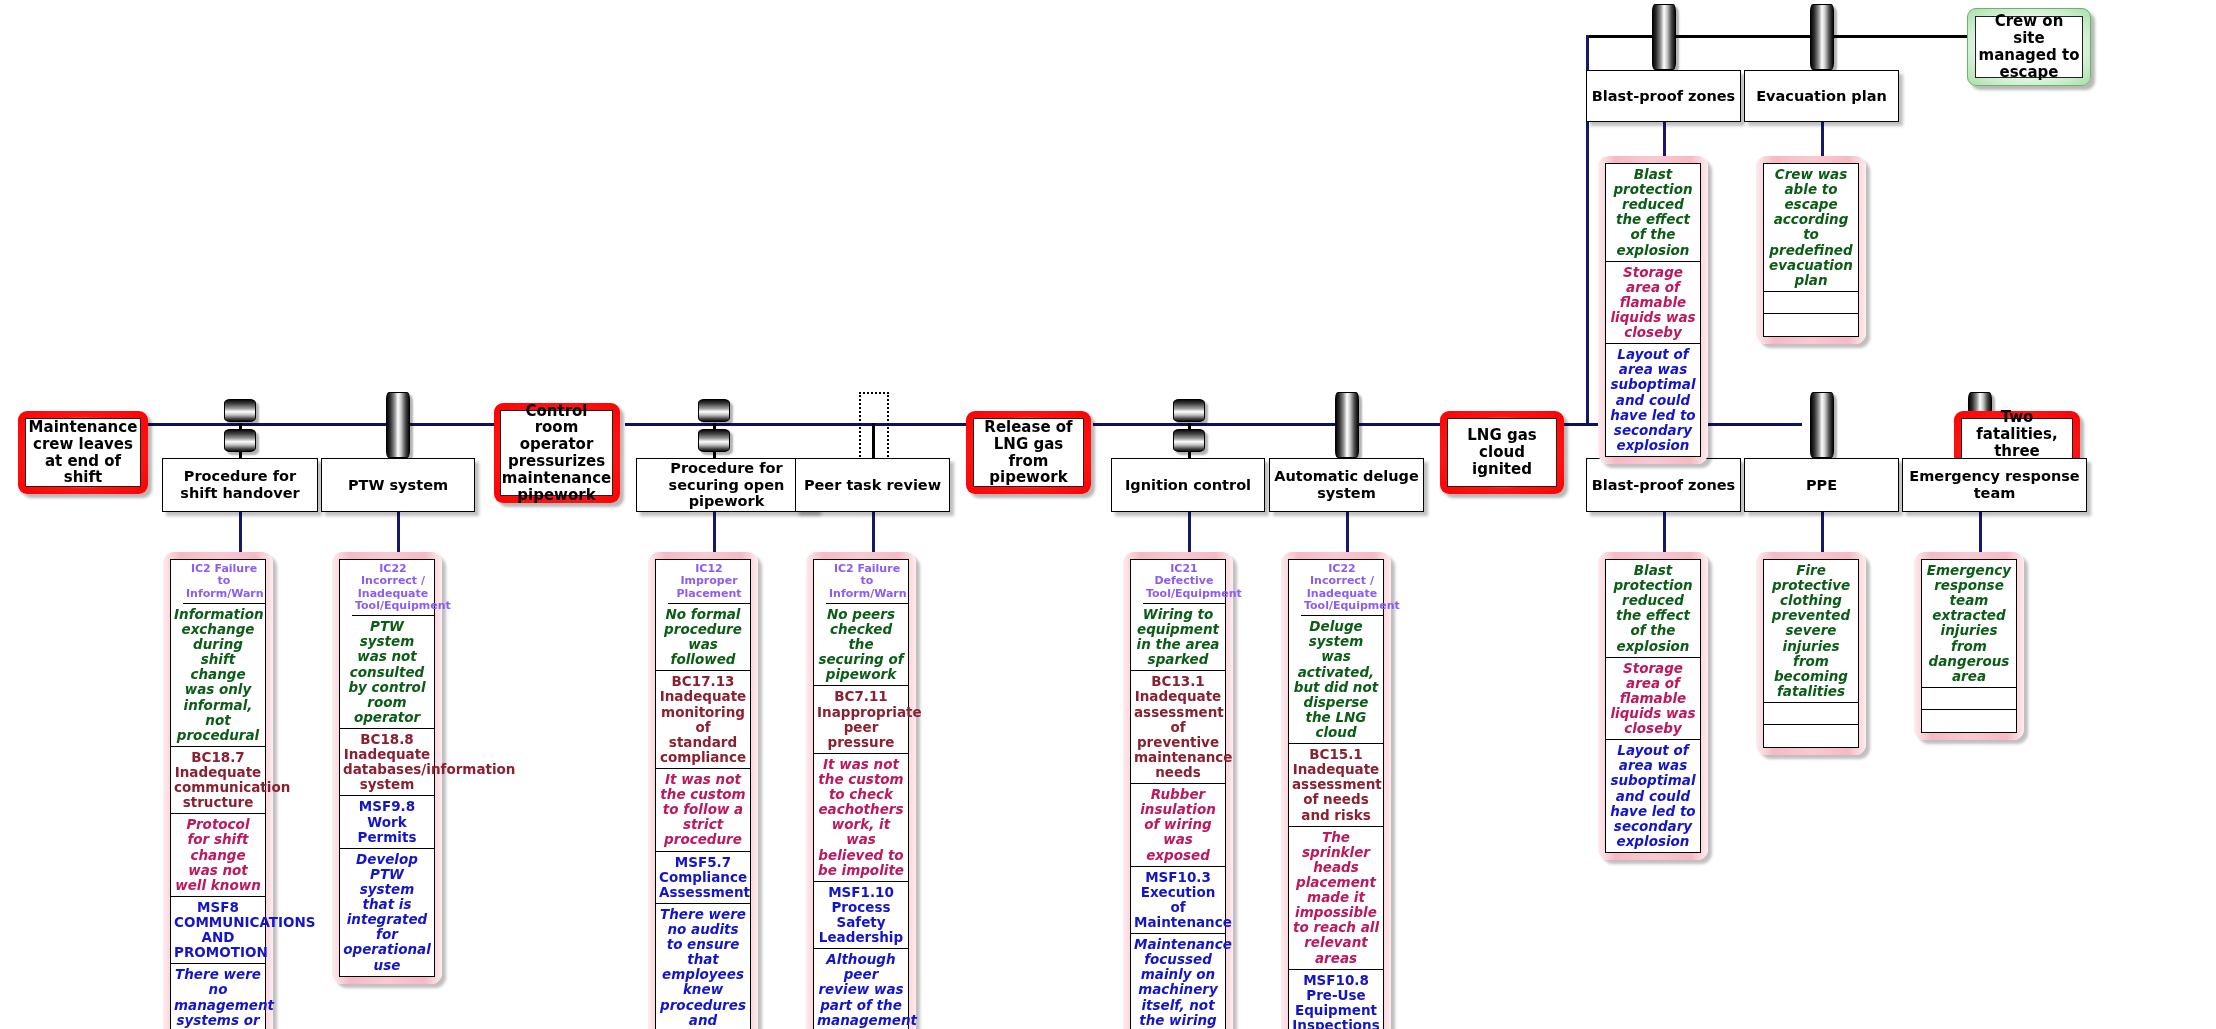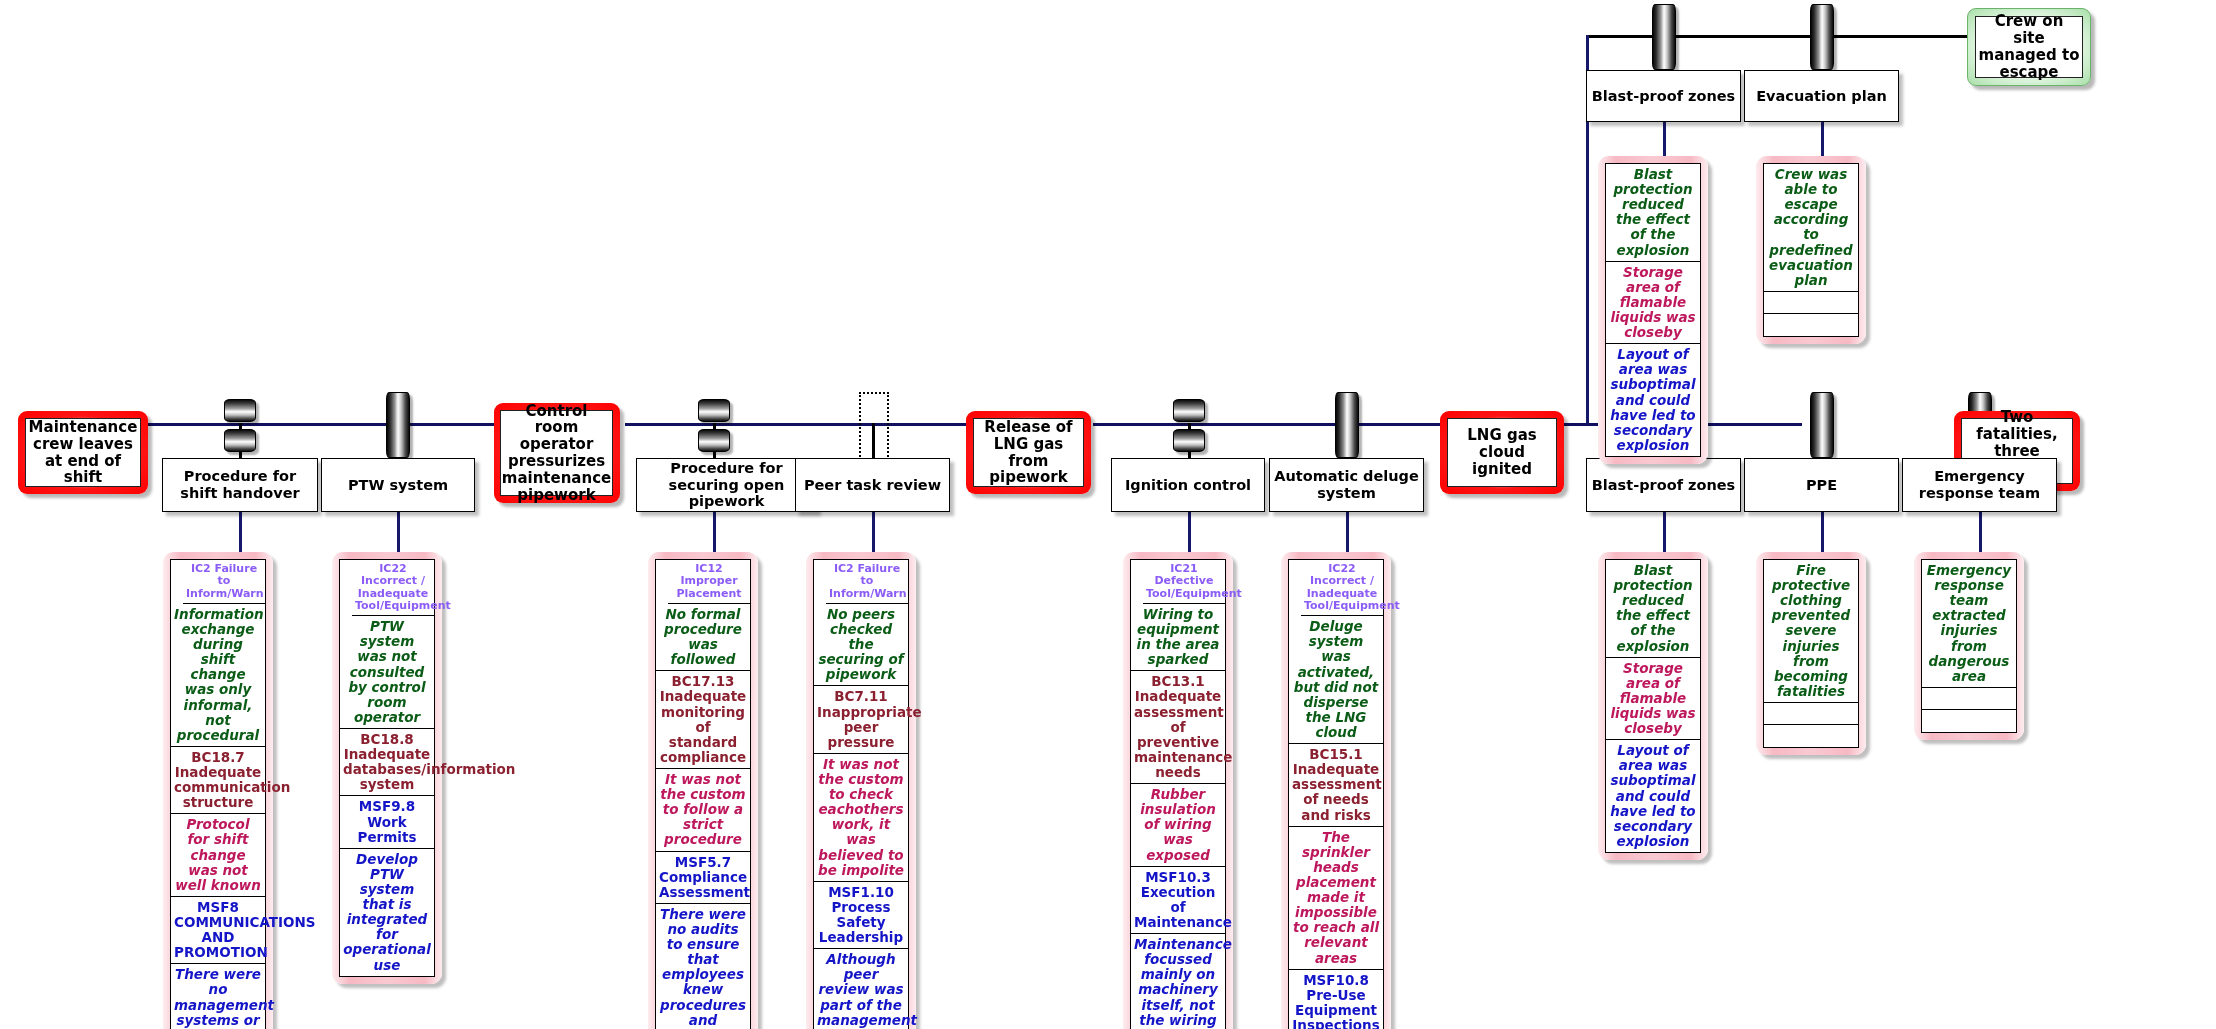--- a/index.html
+++ b/index.html
@@ -245,21 +245,21 @@
   </div>
   <div class="barrier" style="left:1269px;top:458px;width:155px;height:54px;">
     <span>Automatic deluge system</span>
   </div>
   <div class="barrier" style="left:1586px;top:458px;width:155px;height:54px;">
     <span>Blast-proof zones</span>
   </div>
   <div class="barrier" style="left:1744px;top:458px;width:155px;height:54px;">
     <span>PPE</span>
   </div>
-  <div class="barrier" style="left:1902px;top:458px;width:155px;height:54px;">
+  <div class="barrier" style="left:1902px;top:458px;width:185px;height:54px;">
     <span>Emergency response team</span>
   </div>
   <div class="barrier" style="left:1586px;top:70px;width:155px;height:52px;">
     <span>Blast-proof zones</span>
   </div>
   <div class="barrier" style="left:1744px;top:70px;width:155px;height:52px;">
     <span>Evacuation plan</span>
   </div>
 
   <div class="card" style="left:163px;top:552px;width:110px;">

